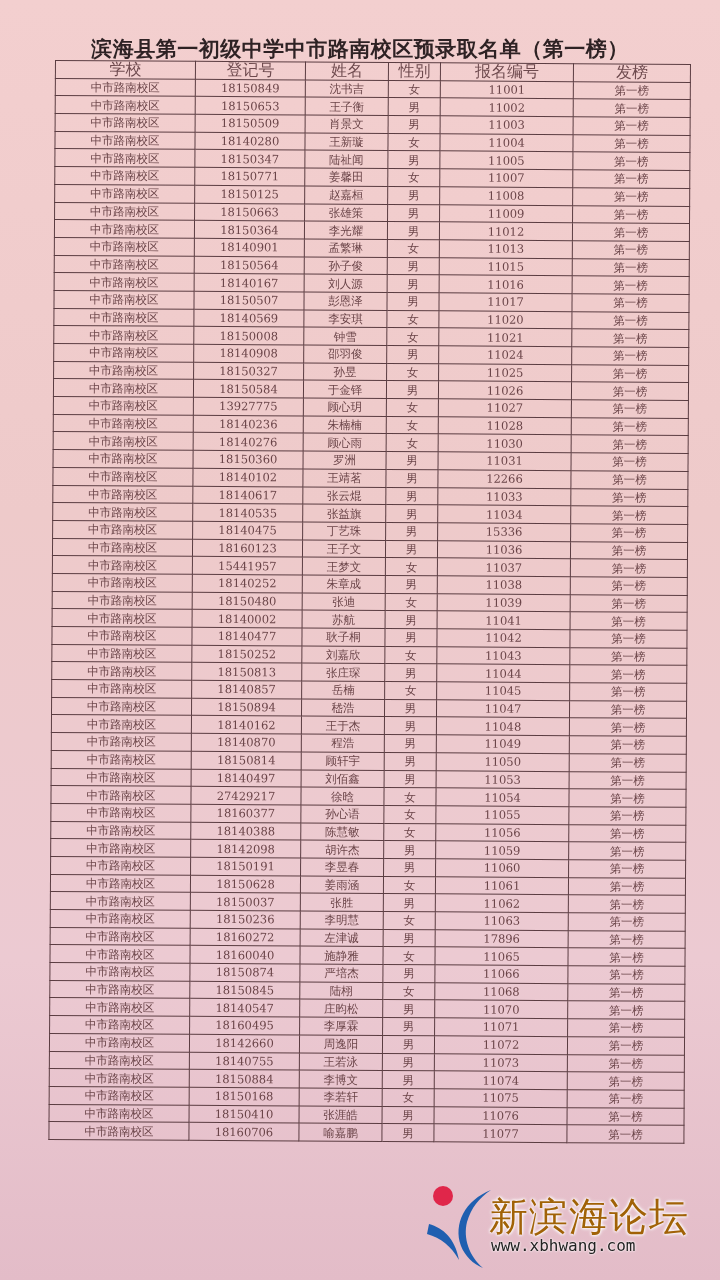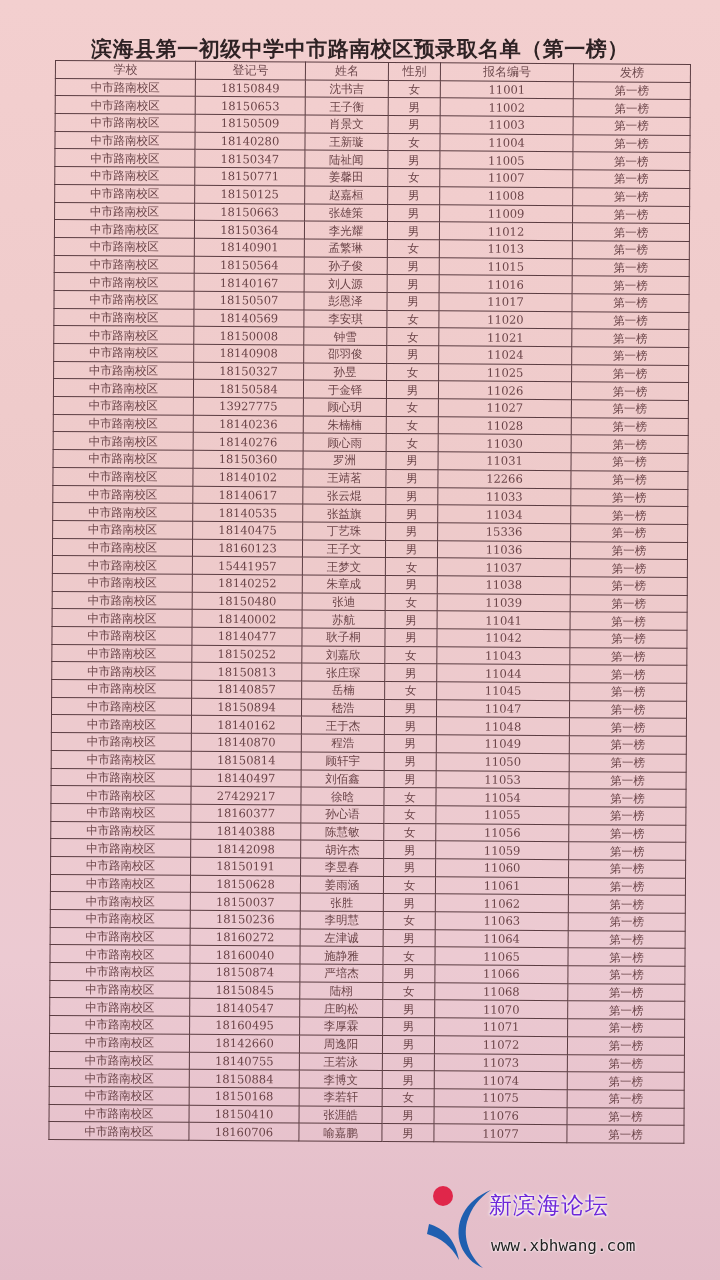--- a/index.html
+++ b/index.html
@@ -18,34 +18,34 @@
     position:absolute; left:55px; top:60px; width:635px;
     border-collapse:collapse; table-layout:fixed;
     transform: rotate(0.35deg); transform-origin: left top;
   }
   table.roster th, table.roster td {
     border:1px solid #5b3d42;
     height:16.7px; padding:0; text-align:center;
     font-size:11.5px; line-height:16px; font-weight:normal;
     color:#6a4448; white-space:nowrap; overflow:hidden;
   }
-  table.roster th { color:#6e4a4e; font-size:12px; }
+  table.roster th { color:#6e4a4e; font-size:16px; }
   col.c-school { width:140px; }
   col.c-reg { width:110px; }
   col.c-name { width:83px; }
   col.c-gender { width:52px; }
   col.c-num { width:133px; }
   col.c-list { width:117px; }
   .logo {
     position:absolute; left:425px; top:1180px; width:290px; height:90px;
   }
   .logo .mark { position:absolute; left:0; top:0; width:70px; height:90px; }
   .logo .brand {
     position:absolute; left:64px; top:10px; font-family:"DejaVu Sans", sans-serif;
-    font-size:23px; color:#6d28d9; letter-spacing:1px;
+    font-size:39px; color:#a16207; letter-spacing:1px;
     text-shadow: 0 0 3px #fff, 0 0 3px #fff, 0 0 4px #fff;
   }
   .logo .url {
     position:absolute; left:66px; top:56px; font-family:"DejaVu Sans Mono", monospace;
     font-size:16px; color:#222;
     text-shadow: 0 0 2px #fff, 0 0 3px #fff;
   }
 </style>
 </head>
 <body>
@@ -454,21 +454,21 @@
         <td>李明慧</td>
         <td>女</td>
         <td>11063</td>
         <td>第一榜</td>
       </tr>
       <tr>
         <td>中市路南校区</td>
         <td>18160272</td>
         <td>左津诚</td>
         <td>男</td>
-        <td>11064</td>
+        <td>17896</td>
         <td>第一榜</td>
       </tr>
       <tr>
         <td>中市路南校区</td>
         <td>18160040</td>
         <td>施静雅</td>
         <td>女</td>
         <td>11065</td>
         <td>第一榜</td>
       </tr>

